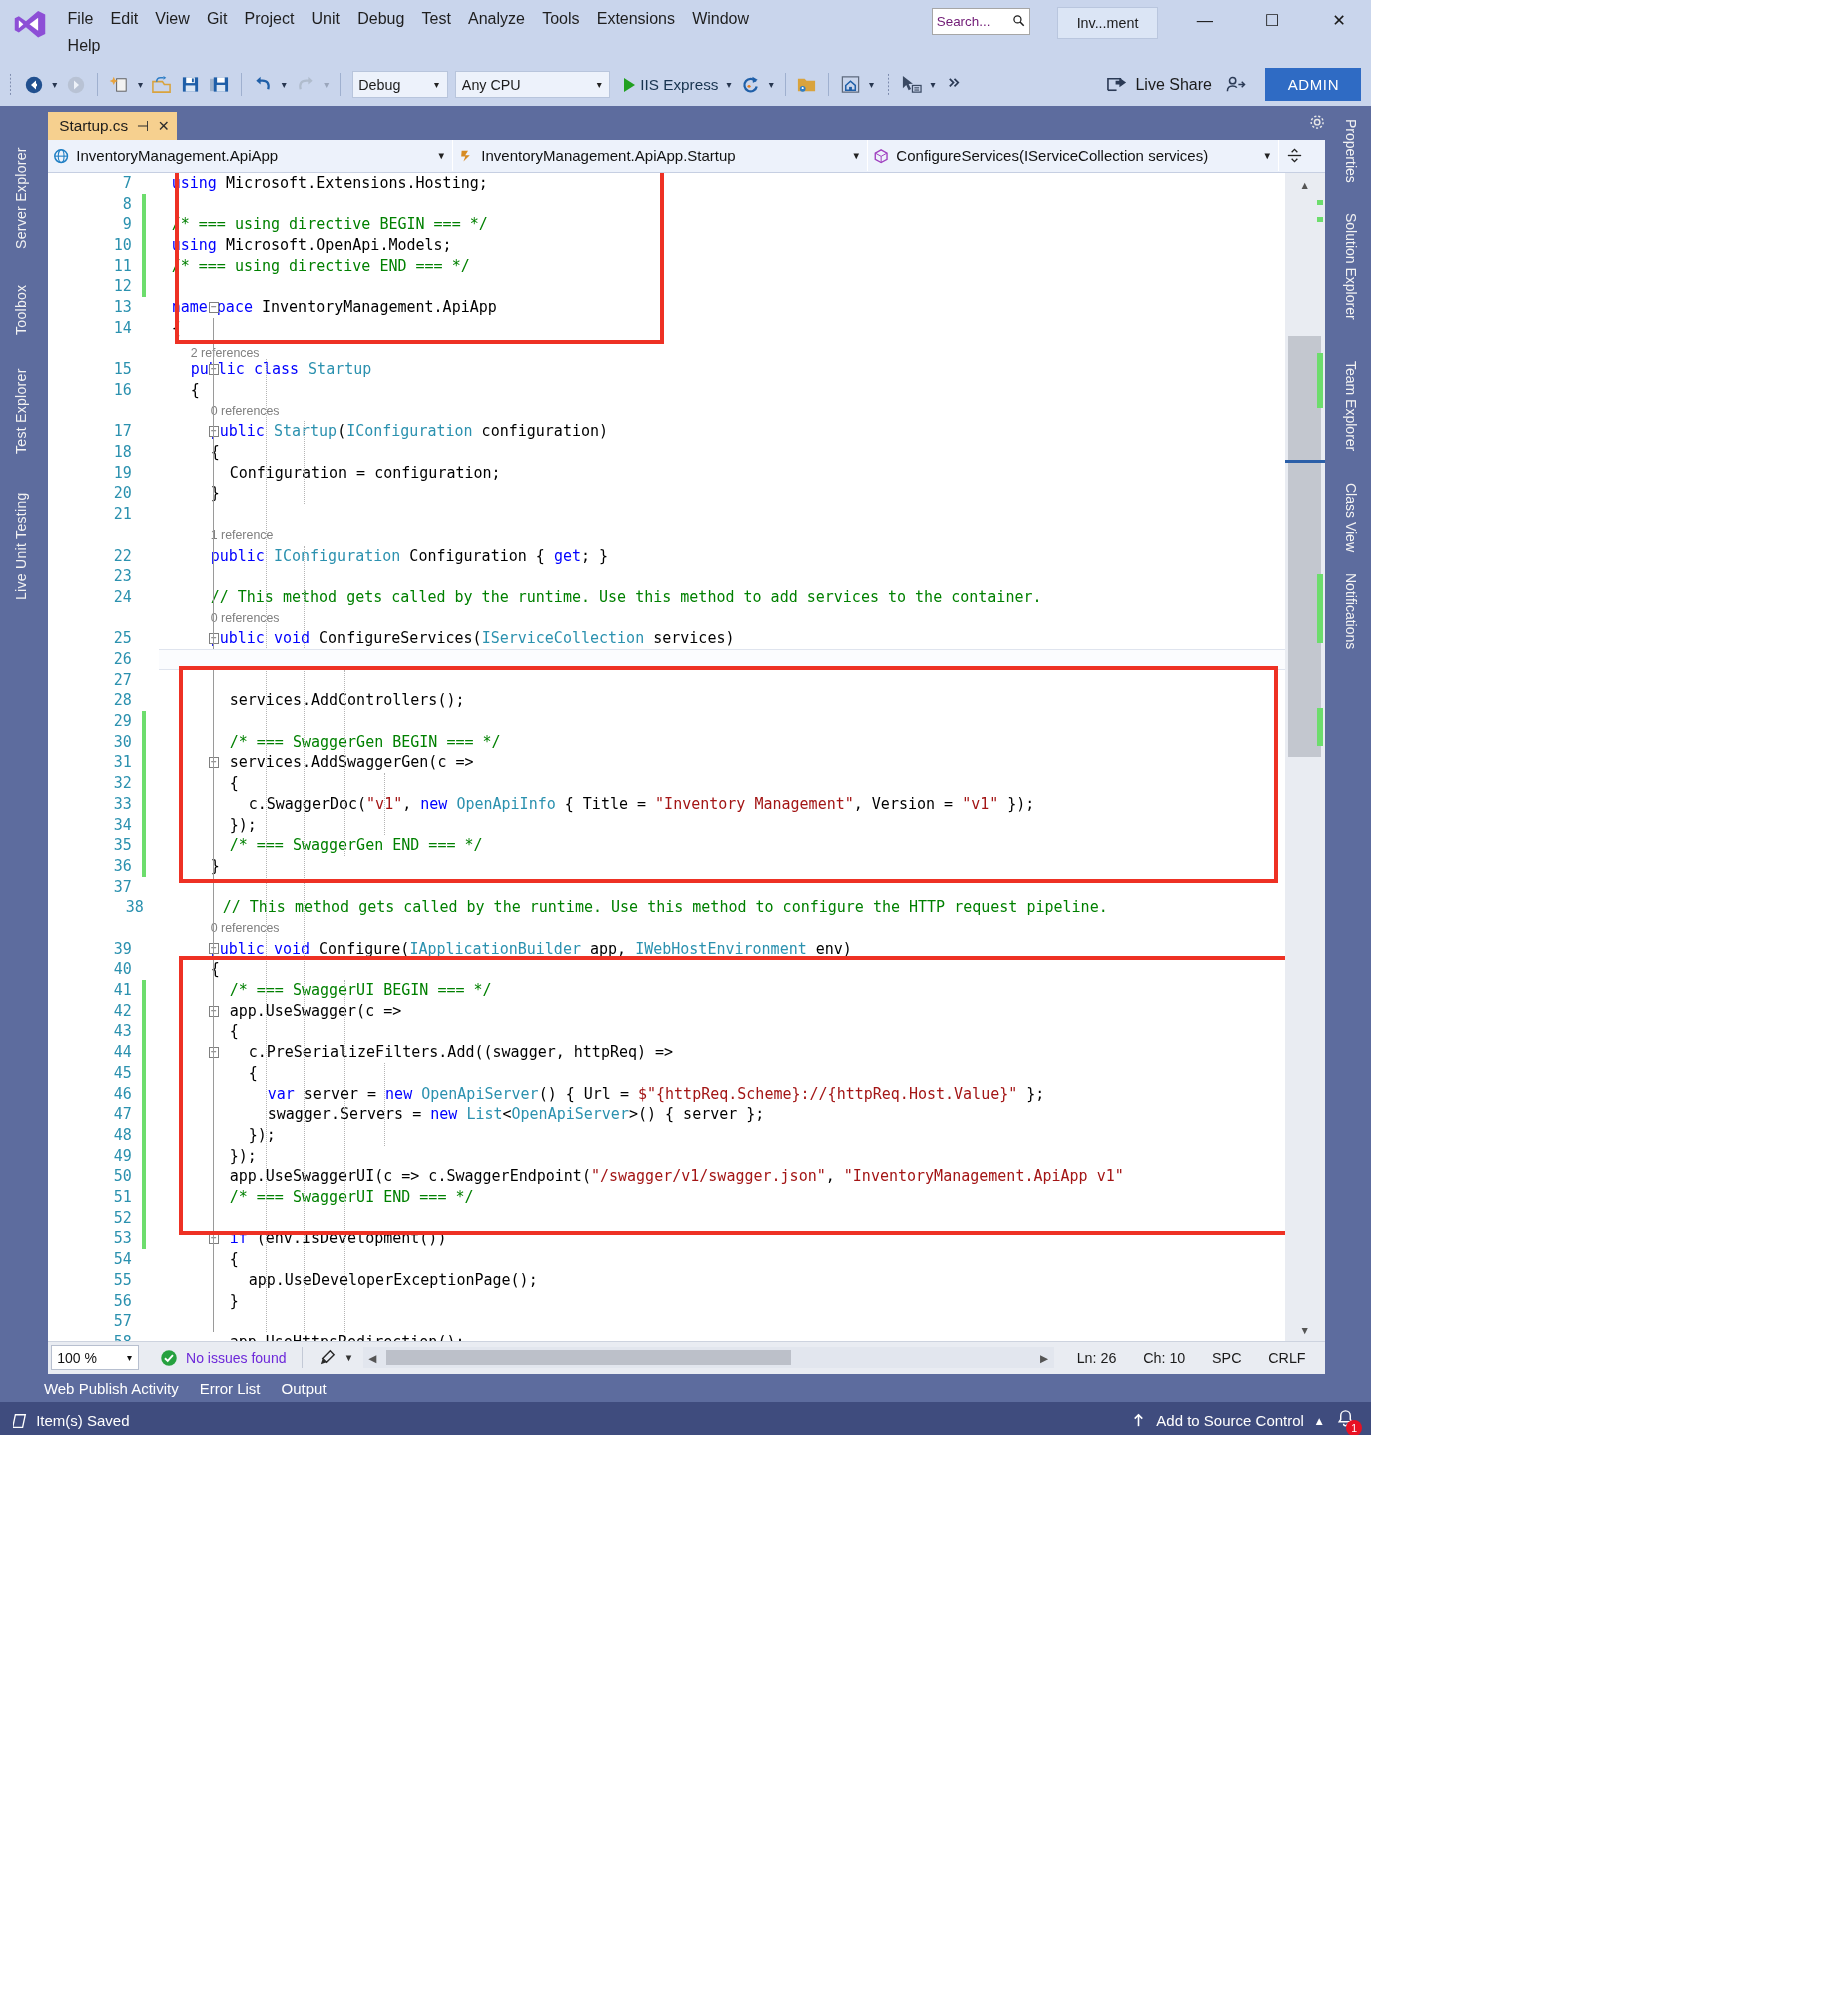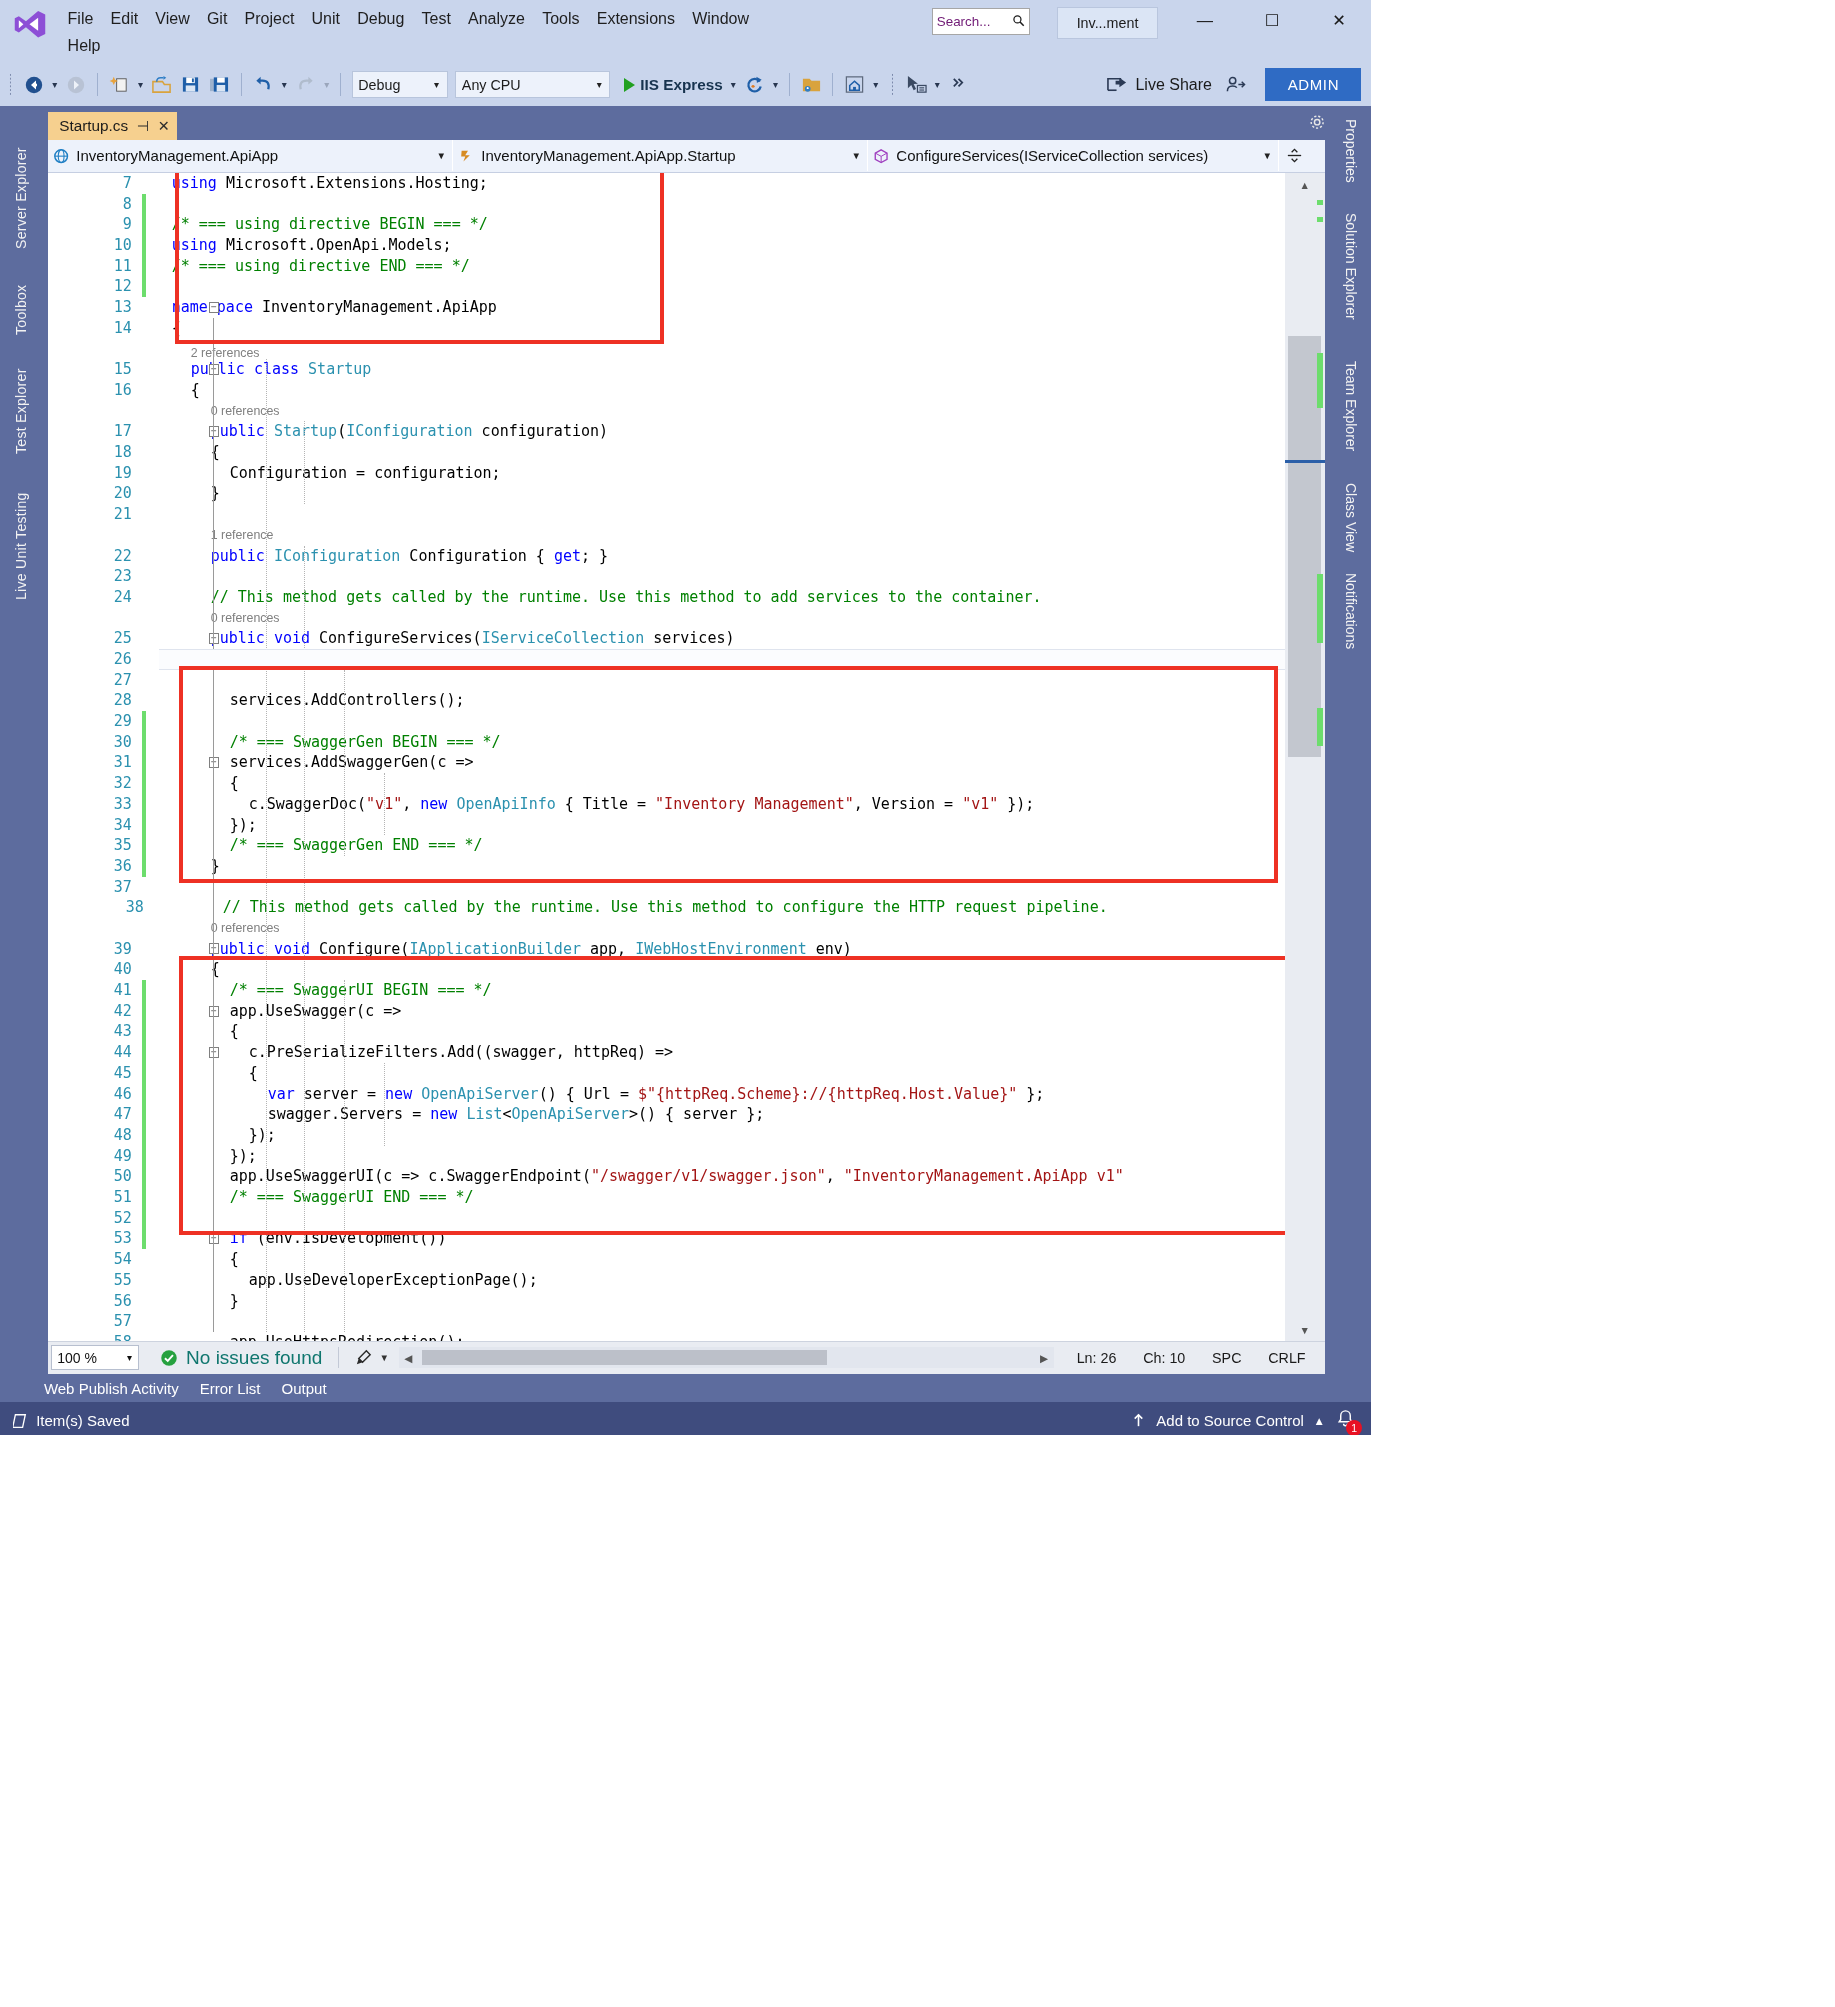--- a/index.html
+++ b/index.html
@@ -84,21 +84,21 @@
   .combo-cpu   { width: 155px; margin-left: 7.6px; }
 
   .run-btn {
     display: flex; align-items: center; height: 29px; padding: 0 3.8px; margin-left: 9.6px;
   }
   .run-btn .tri {
     width: 0; height: 0; border-left: 11.5px solid #21a021;
     border-top: 7.6px solid transparent; border-bottom: 7.6px solid transparent;
     margin-right: 5.7px;
   }
-  .run-btn .lbl { font-size: 15.3px; color: #17334f; white-space: nowrap; font-weight: bold; }
+  .run-btn .lbl { font-size: 15.3px; color: #17334f; white-space: nowrap; }
 
   .live-share {
     display: flex; align-items: center; gap: 6.7px; margin-left: auto; padding: 0 7.6px; height: 31px;
   }
   .live-share .lbl { font-size: 16px; color: #1b1b1b; white-space: nowrap; }
   .admin-btn {
     width: 96px; height: 32.5px; background: #2f6bc4; color: #fff;
     display: flex; align-items: center; justify-content: center;
     font-size: 15px; letter-spacing: 0.6px; margin: 0 9.6px 0 13.4px;
   }
@@ -252,21 +252,21 @@
     background: #e9ecf2; display: flex; align-items: center;
     border-top: 1px solid #cdd3df;
   }
   .zoom-combo {
     width: 88px; height: 25px; background: #fff; border: 1px solid #b7bfcf;
     display: flex; align-items: center; padding: 0 4.8px; margin-left: 3.8px;
     font-size: 14px; color: #111;
   }
   .zoom-combo .car { margin-left: auto; font-size: 8.6px; }
   .issues { display: flex; align-items: center; gap: 7.6px; margin-left: 21px; }
-  .issues .txt { font-size: 19px; color: #0f766e; }
+  .issues .txt { font-size: 14px; color: #6d28d9; }
   .hs-sep { width: 1px; height: 21px; background: #c3c9d6; margin: 0 15.3px; }
   .brush { display: flex; align-items: center; gap: 6.7px; }
   .hscroll {
     flex: 1; height: 21px; background: #e2e6ee; margin: 0 9.6px;
     display: flex; align-items: center; position: relative;
   }
   .hs-arrow { width: 19px; text-align: center; font-size: 10.5px; color: #555; }
   .hs-thumb { position: absolute; left: 23px; width: 405px; height: 15.3px; background: #bcc0c9; }
   .pos-grp { display: flex; align-items: center; gap: 0; margin-right: 5.7px; }
   .pos-grp span { font-size: 14.3px; color: #1b1b1b; padding: 0 13.4px; }

